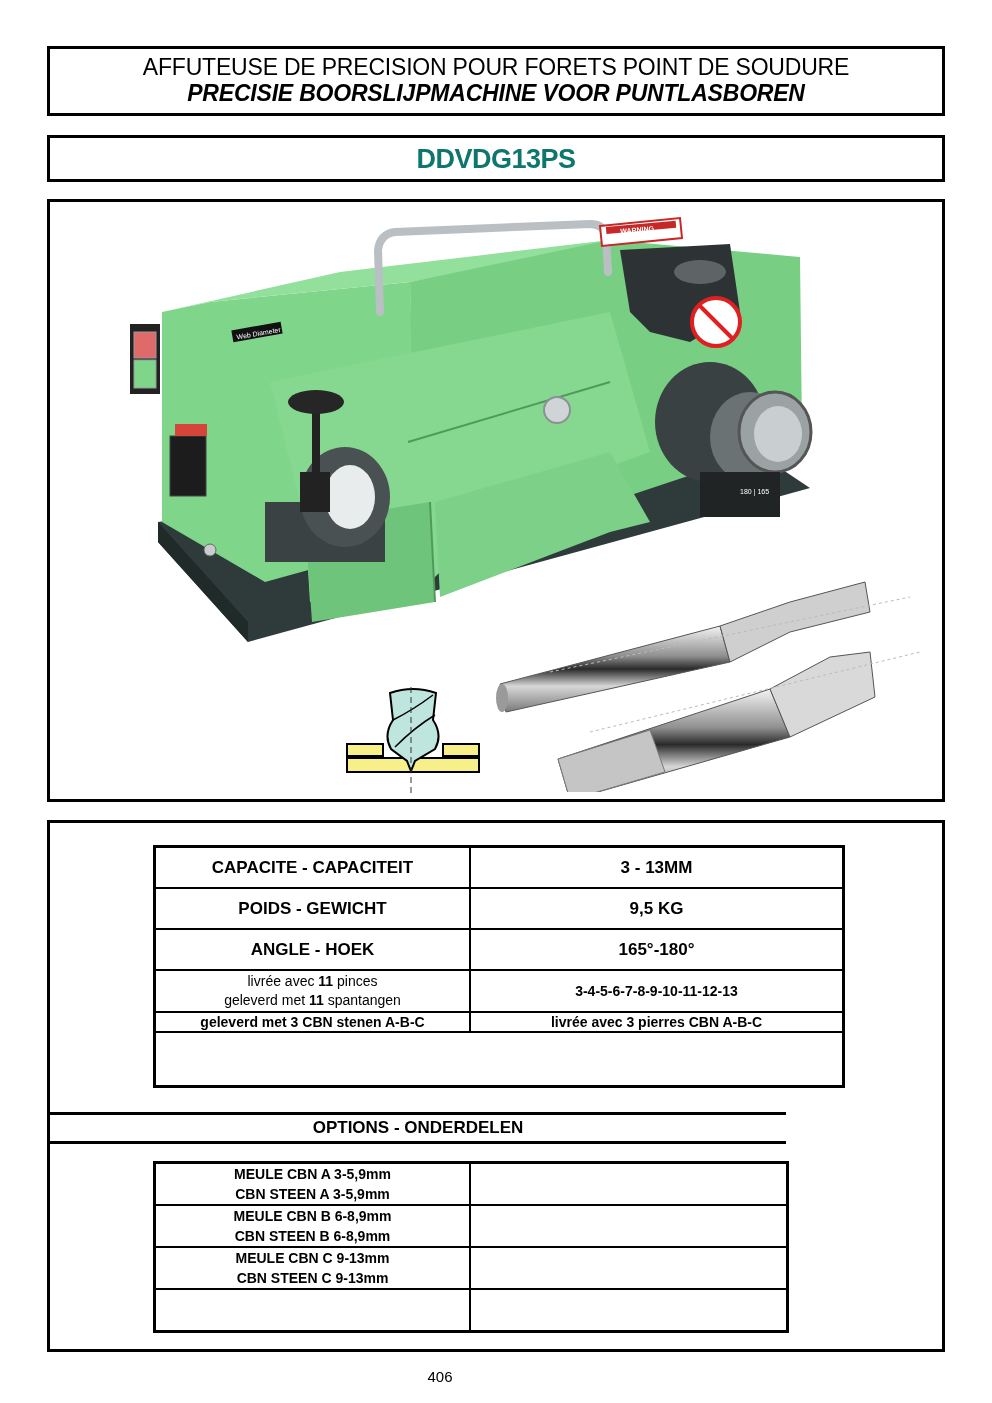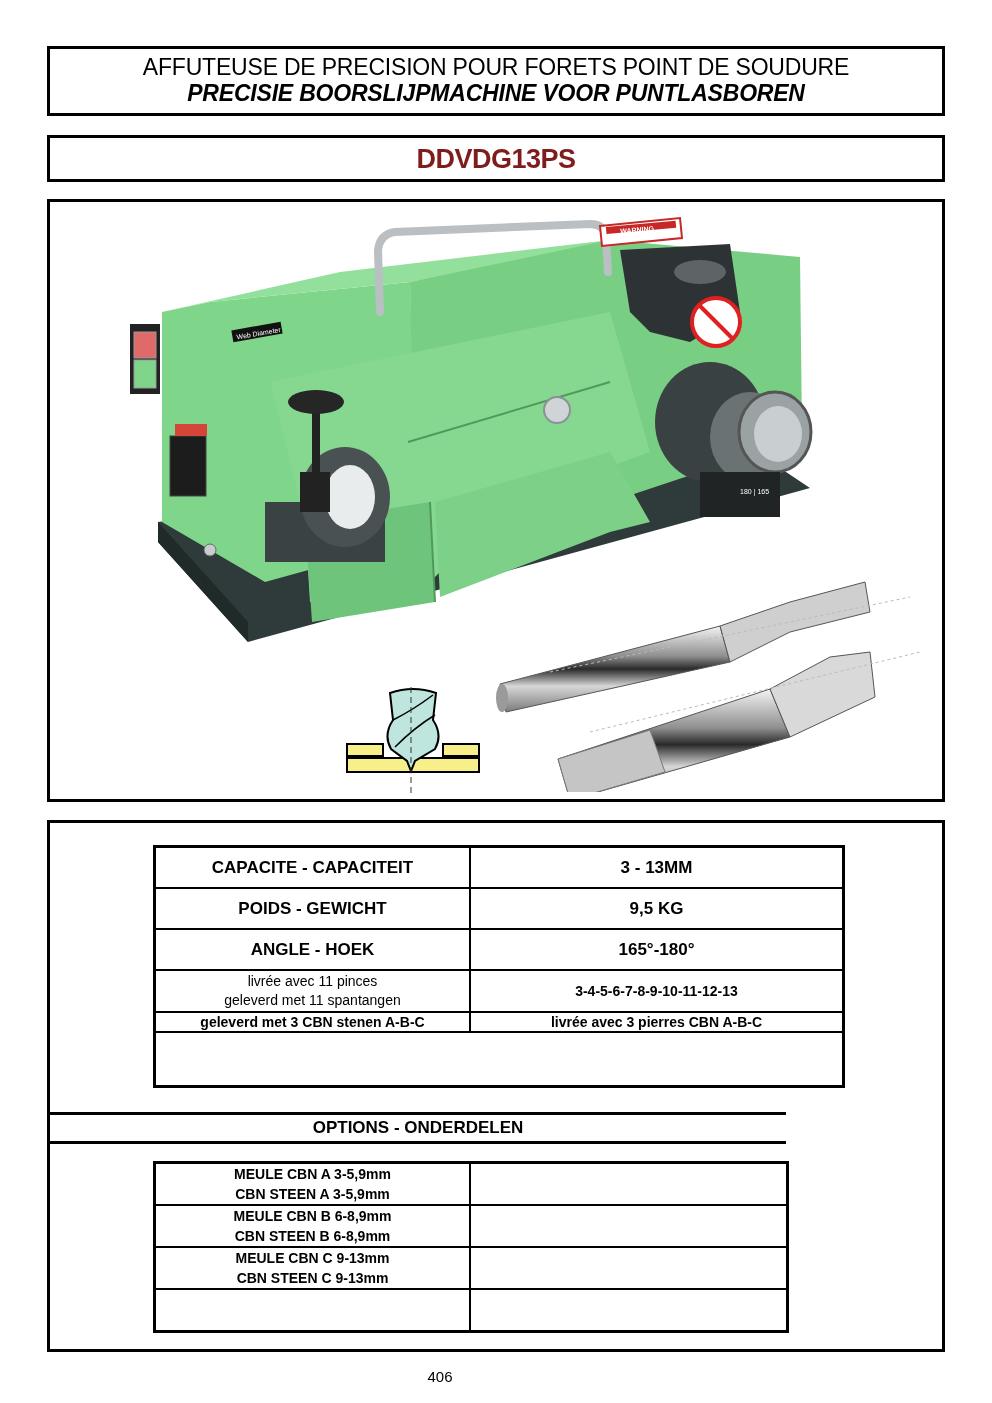--- a/index.html
+++ b/index.html
@@ -2,33 +2,33 @@
 <html><head>
   <meta charset="utf-8">
   <style>
     html, body { margin: 0; padding: 0; background: #ffffff; }
     body { width: 992px; height: 1403px; position: relative; font-family: "Liberation Sans", "DejaVu Sans", sans-serif; color: #000; overflow: hidden; }
     .box { position: absolute; border: 3px solid #000; box-sizing: border-box; background: #fff; }
     #title-box { left: 47px; top: 46px; width: 898px; height: 70px; text-align: center; }
     #title-fr { font-weight: normal; font-size: 23px; line-height: 26px; margin-top: 5px; letter-spacing: -0.2px; }
     #title-nl { font-weight: bold; font-style: italic; font-size: 23px; line-height: 26px; letter-spacing: -0.2px; }
     #model-box { left: 47px; top: 135px; width: 898px; height: 47px; text-align: center; }
-    #model-code { color: #7f1d1d; font-weight: bold; font-size: 27px; line-height: 42px; letter-spacing: -0.5px; }
+    #model-code { color: #0f766e; font-weight: bold; font-size: 27px; line-height: 42px; letter-spacing: -0.5px; }
     #image-box { left: 47px; top: 199px; width: 898px; height: 603px; overflow: hidden; }
     #specs-box { left: 47px; top: 820px; width: 898px; height: 532px; }
 
     table { border-collapse: collapse; position: absolute; }
     #spec-table { left: 103px; top: 22px; width: 692px; border: 3px solid #000; }
     #spec-table td { border: 2px solid #000; text-align: center; font-weight: bold; padding: 0; }
     #spec-table td.l { width: 313px; }
     #spec-table tr.big td { height: 39px; font-size: 17px; }
     #spec-table tr.mid td { height: 40px; font-size: 14px; line-height: 19px; }
     #spec-table tr.sm td { height: 18px; font-size: 14px; line-height: 17px; }
     #spec-table tr.empty td { height: 52px; }
-    .nb { font-weight: normal; margin-top: 44px; }
+    .nb { font-weight: bold; margin-top: 44px; }
     .nr { font-weight: normal; }
 
     #options-header { position: absolute; left: 0; top: 289px; width: 736px; height: 26px; border-top: 3px solid #000; border-bottom: 3px solid #000; text-align: center; font-weight: bold; font-size: 17px; line-height: 26px; }
     #opt-table { left: 103px; top: 338px; width: 636px; border: 3px solid #000; }
     #opt-table td { border: 2px solid #000; text-align: center; font-weight: bold; font-size: 14px; line-height: 20px; padding: 0; height: 40px; }
     #opt-table td.l { width: 313px; }
     #opt-table tr.empty td { height: 40px; }
 
     #page-number { position: absolute; left: 0; width: 880px; top: 1368px; text-align: center; font-size: 15px; }
 

